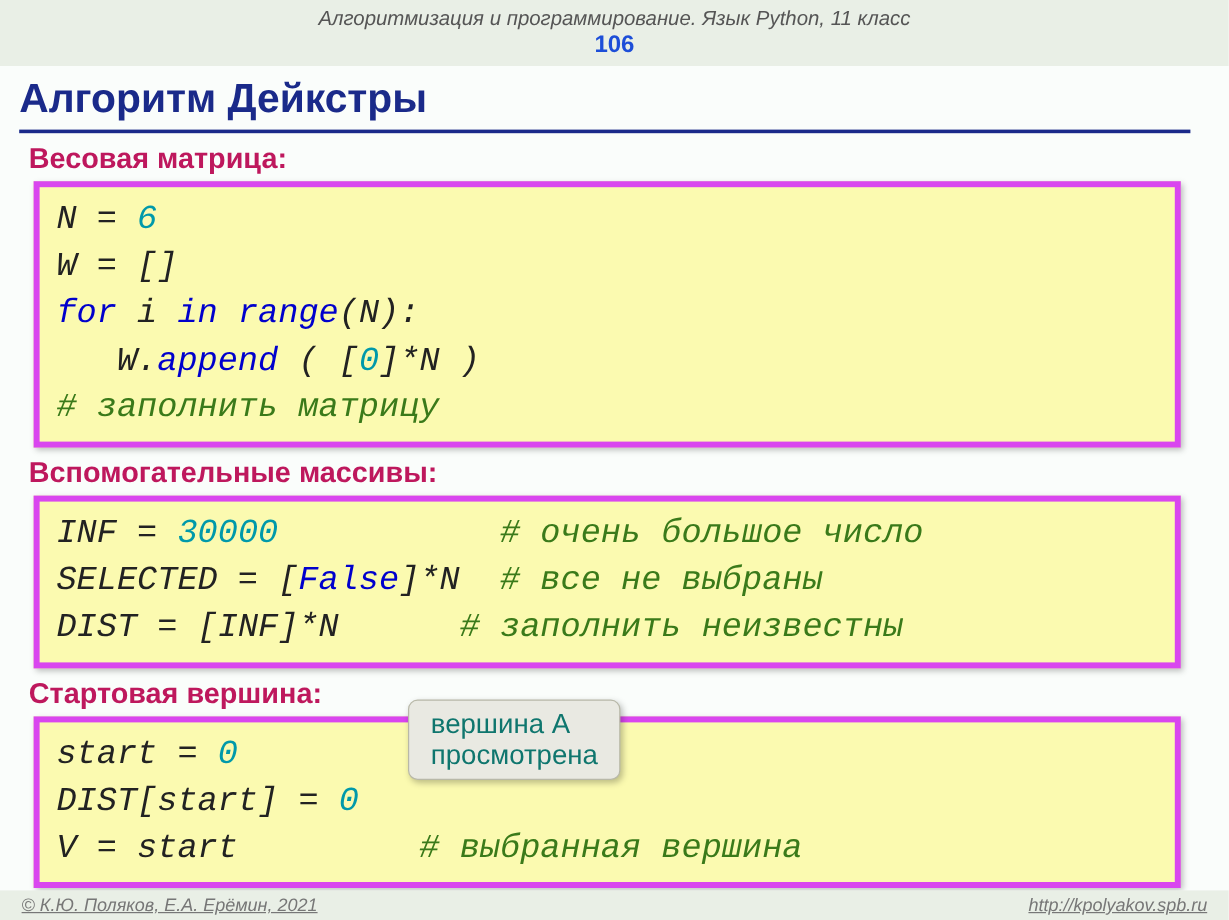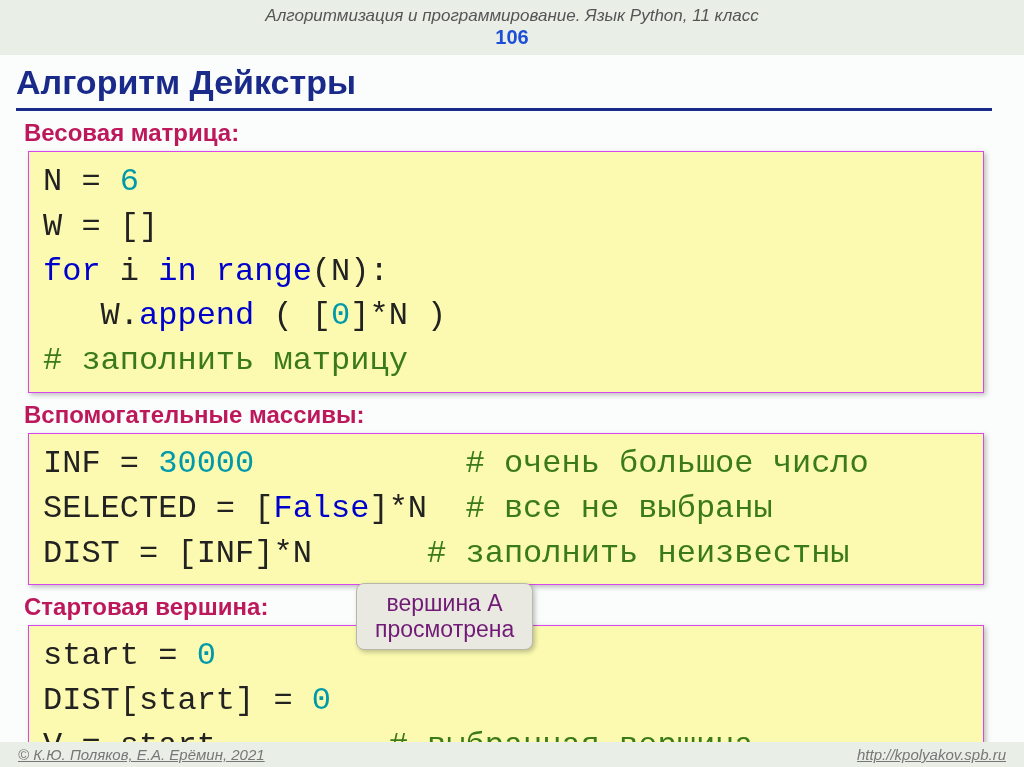--- a/index.html
+++ b/index.html
@@ -34,45 +34,45 @@
     padding-bottom: 6px;
   }
   .section-title {
     color: #be185d;
     font-size: 24px;
     font-weight: bold;
     margin: 8px 0 4px 8px;
   }
   .codebox {
     background: #fbfab0;
-    border: 1px solid #d946ef;
+    border: 5px solid #d946ef;
     box-shadow: 2px 2px 5px rgba(0,0,0,0.25);
     margin: 0 8px 8px 12px;
     padding: 8px 14px;
     font-family: "Courier New", monospace;
-    font-size: 32px;
+    font-size: 28px;
     line-height: 1.4;
     color: #222;
     white-space: pre;
+    font-style: italic;
   }
   .k-blue  { color: #0000cc; }
   .k-teal  { color: #0099aa; }
   .k-green { color: #3a7a1a; }
   .callout {
     position: absolute;
     background: #e9e9e2;
     border: 1px solid #b8b8a8;
     border-radius: 8px;
     box-shadow: 2px 2px 5px rgba(0,0,0,0.25);
     font-size: 23px;
-    color: #701a75;
-    text-align: center;
+    color: #0f766e;
+    text-align: left;
     padding: 6px 18px;
     line-height: 1.15;
-    margin-left: 16px;
   }
   .footer {
     position: absolute;
     bottom: 0; left: 0; right: 0;
     background: #e9efe6;
     color: #777;
     font-style: italic;
     font-size: 15px;
     padding: 4px 18px;
     display: flex;

